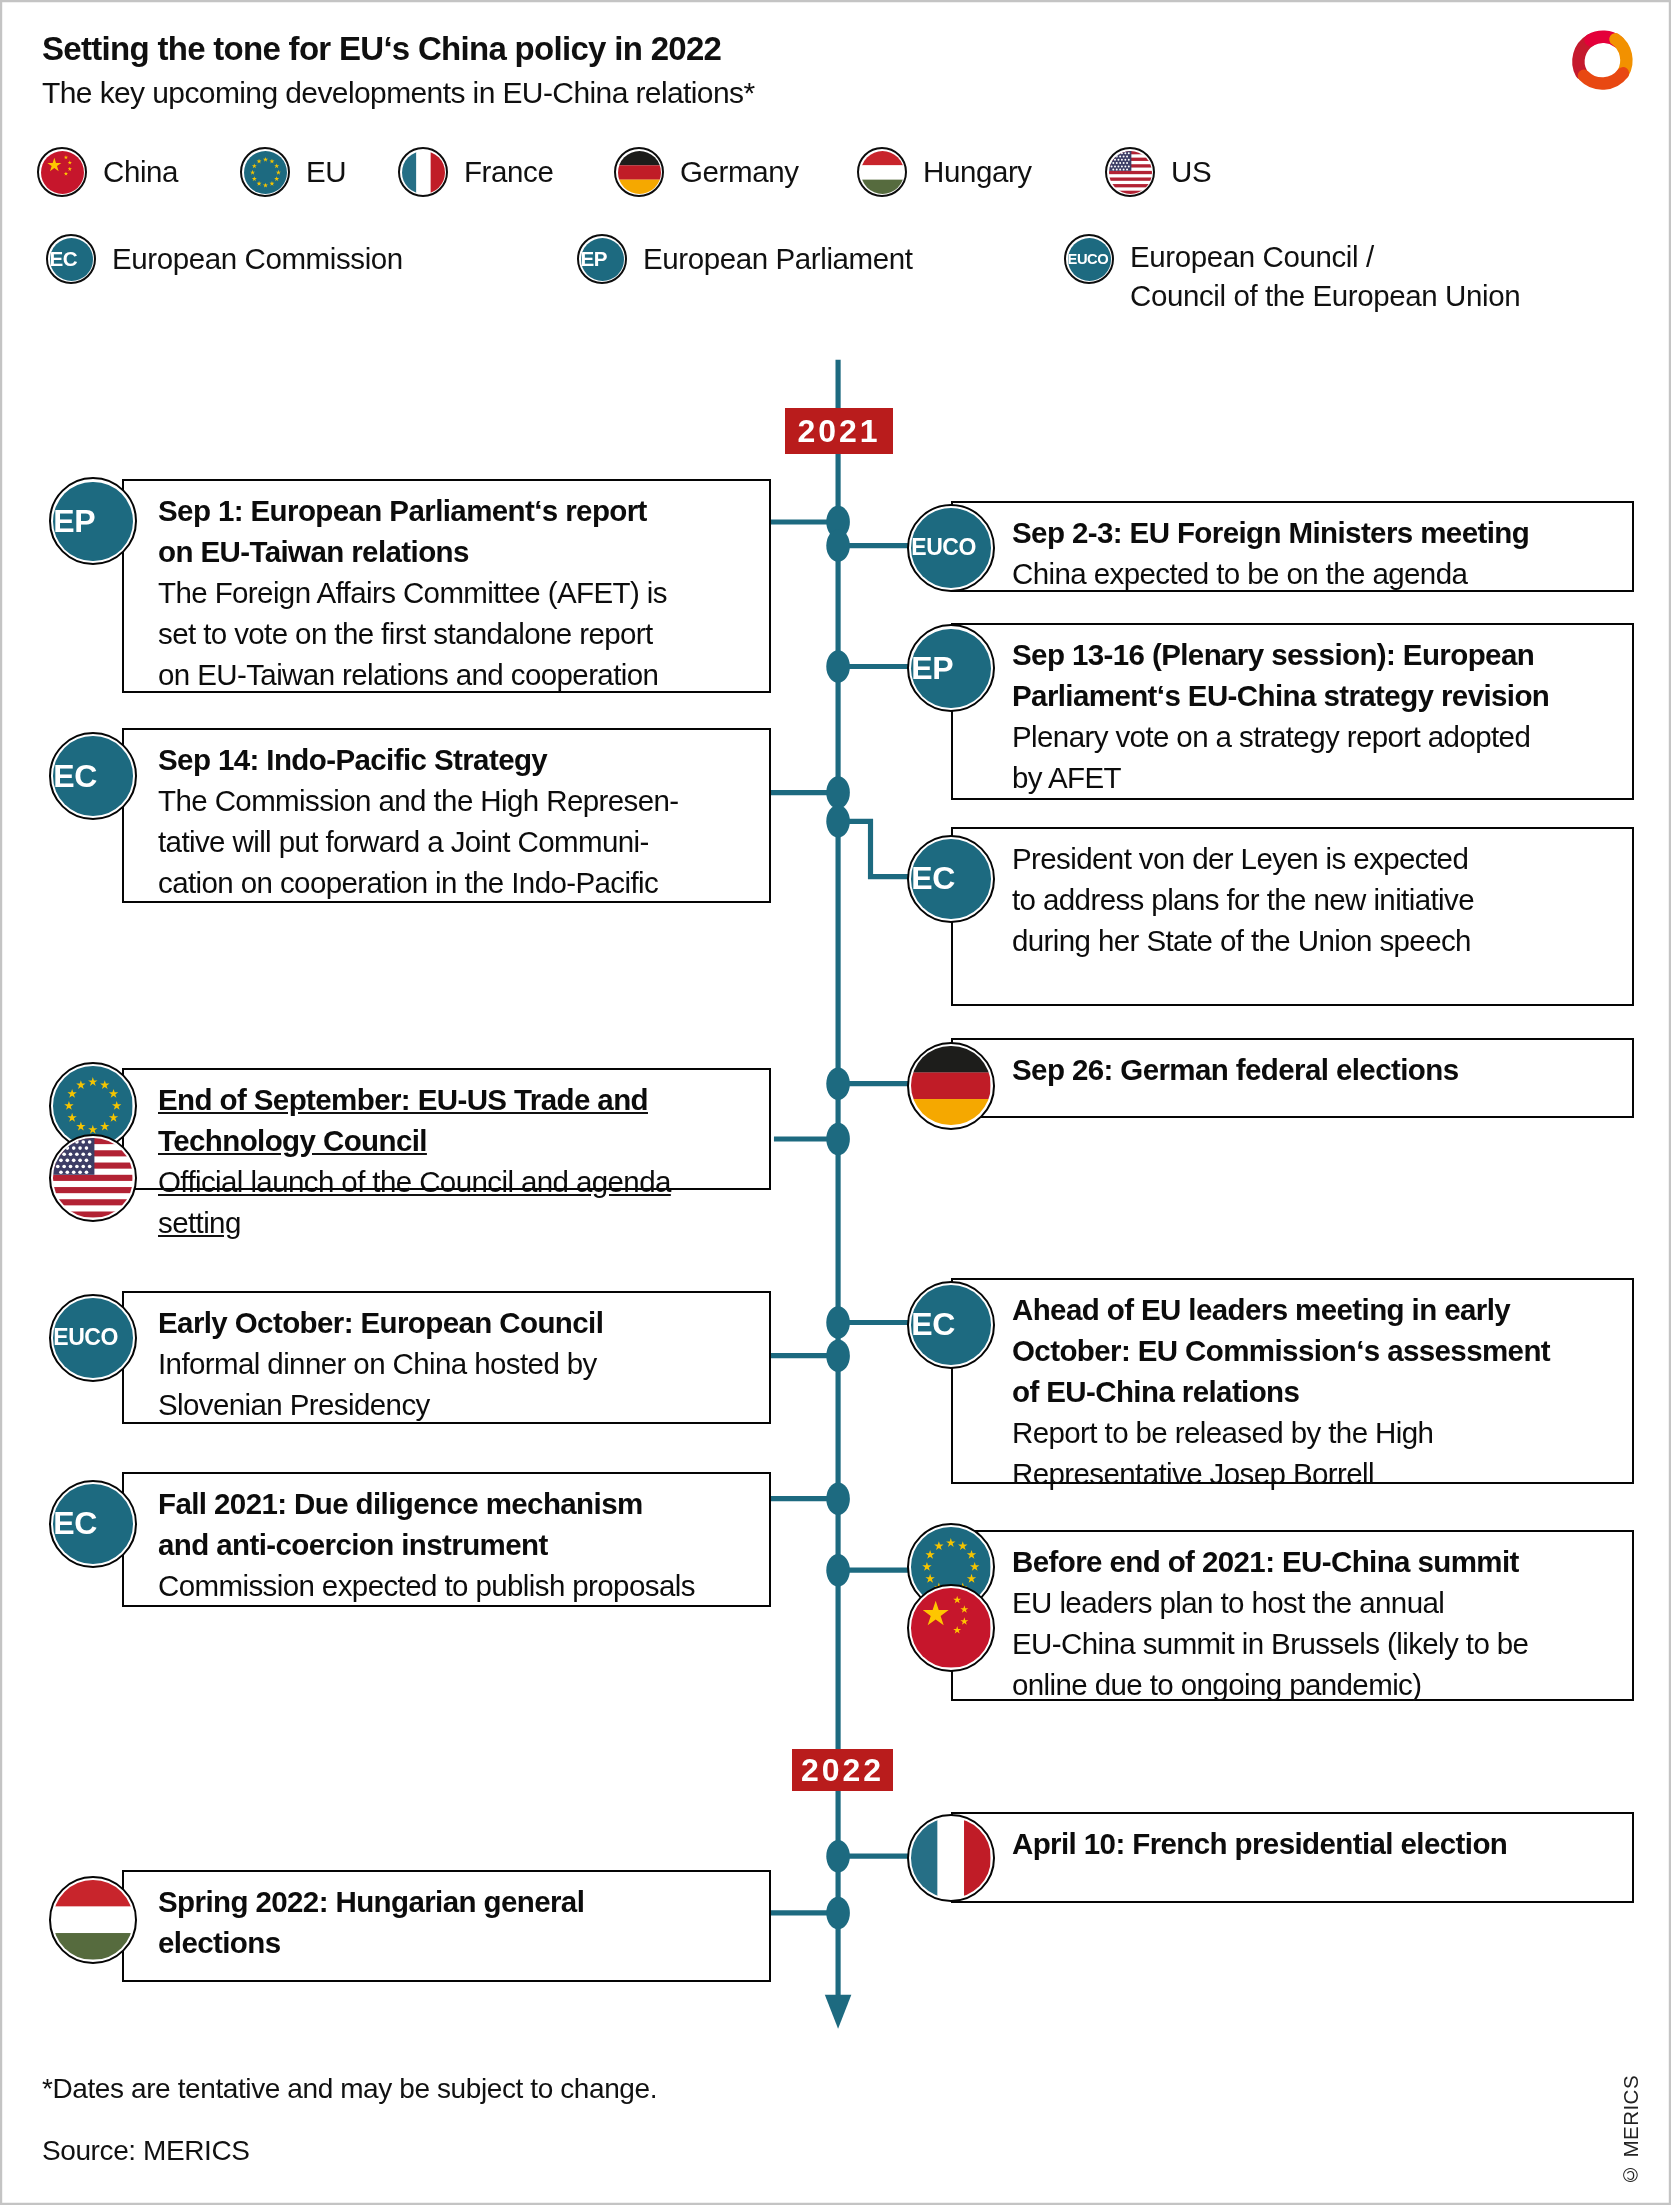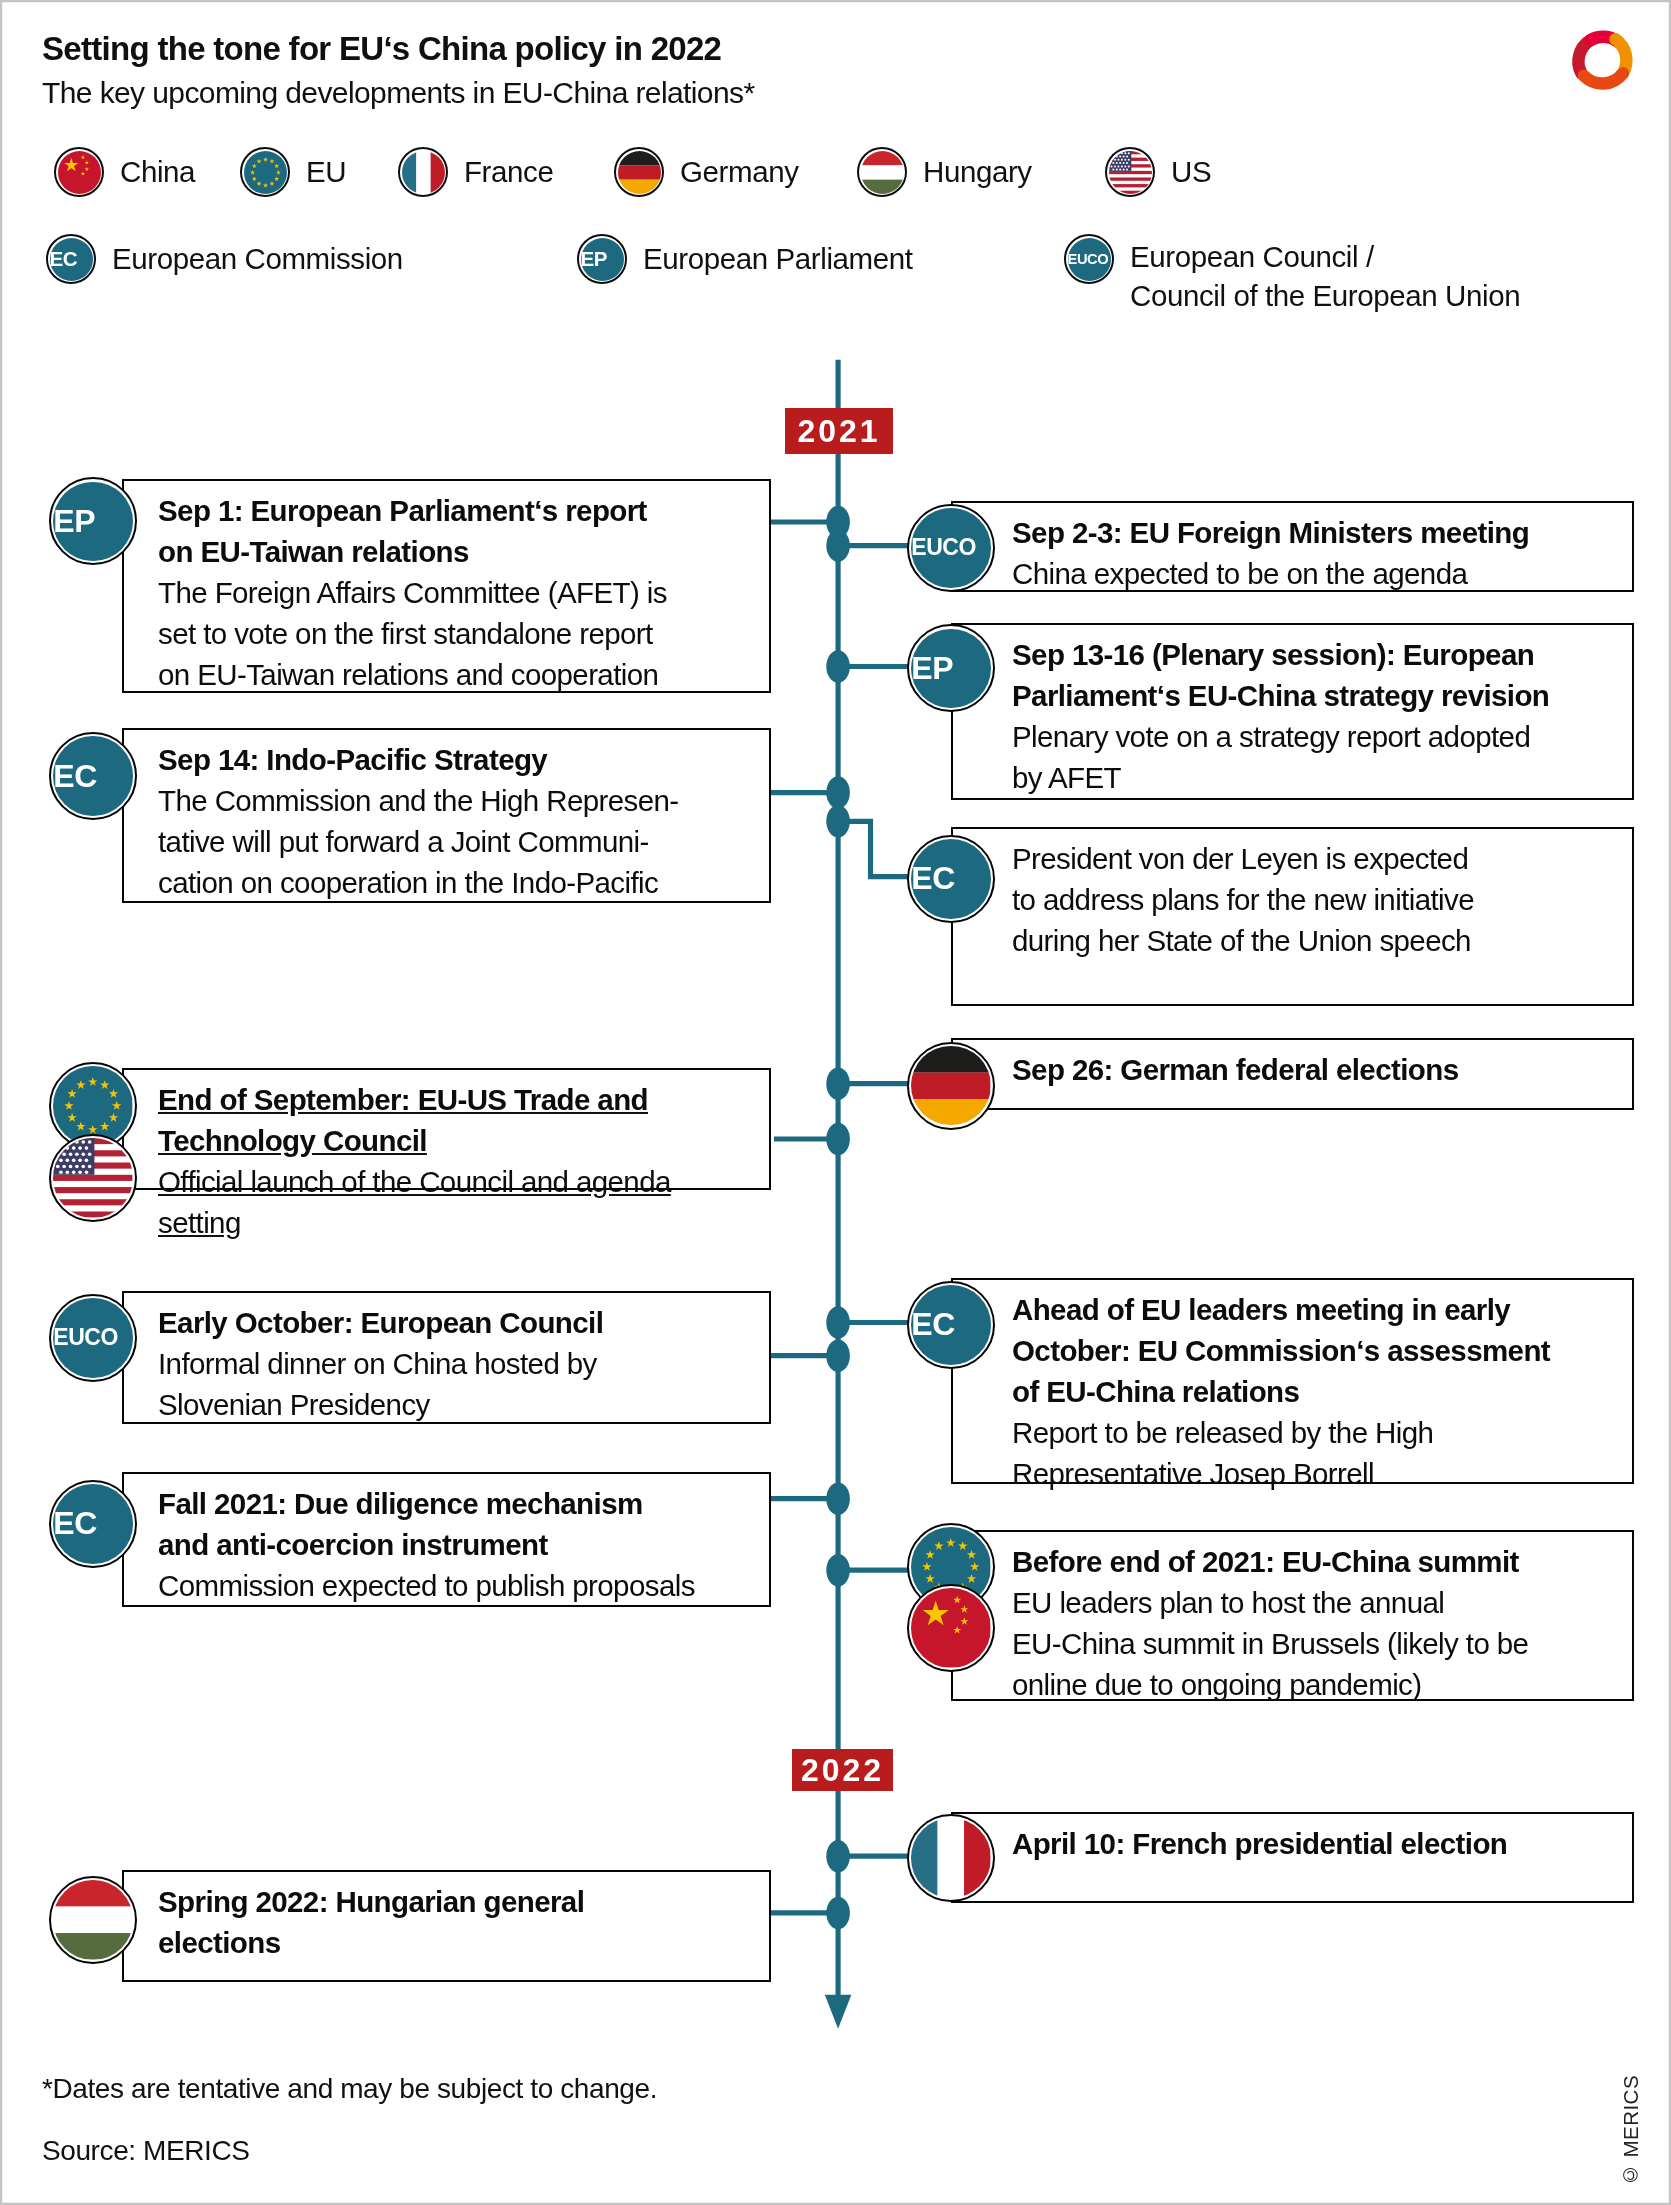--- a/index.html
+++ b/index.html
@@ -173,21 +173,21 @@
   <div class="subtitle">The key upcoming developments in EU-China relations*</div>
   <svg class="logo" viewBox="0 0 100 100">
     <g fill="none" stroke-linecap="round">
       <path d="M27,63 A30,30 0 0 1 38,23" stroke="#c5192d" stroke-width="15"></path>
       <path d="M38,23 A30,30 0 0 1 71,25" stroke="#e4003a" stroke-width="15"></path>
       <path d="M68,22 A31,31 0 0 1 77,63" stroke="#f29100" stroke-width="15"></path>
       <path d="M77,63 A31,31 0 0 1 30,66" stroke="#e84812" stroke-width="15"></path>
     </g>
   </svg>
 
-  <div class="legend-item" style="left:54px; top:147px;">
+  <div class="legend-item" style="left:37px; top:147px;">
     <div class="lcircle">
         <div class="fill">
           <svg class="flag" viewBox="0 0 100 100" preserveAspectRatio="none">
             <use href="#flag-china"></use>
           </svg>
         </div>
       </div>
     <div class="legend-label">China</div>
   </div>
   <div class="legend-item" style="left:240px; top:147px;">
@@ -432,21 +432,21 @@
           <span class="org-abbr a2">EC</span>
         </div>
       </div>
     <div class="entry-text">
       <div class="entry-body">President von der Leyen is expected
 to address plans for the new initiative
 during her State of the Union speech</div>
     </div>
   </div>
 
-  <div class="entry right" style="top:1038px; height:72px;">
+  <div class="entry right" style="top:1038px; height:80px;">
     <div class="badge" style="top:1.5px;">
         <div class="fill">
           <svg class="flag" viewBox="0 0 100 100" preserveAspectRatio="none">
             <use href="#flag-germany"></use>
           </svg>
         </div>
       </div>
     <div class="entry-text">
       <div class="entry-heading">Sep 26: German federal elections</div>
     </div>

